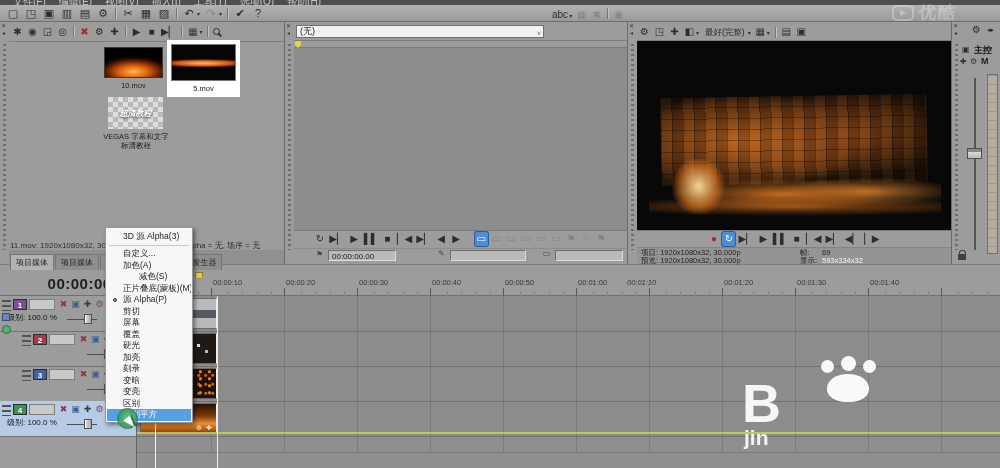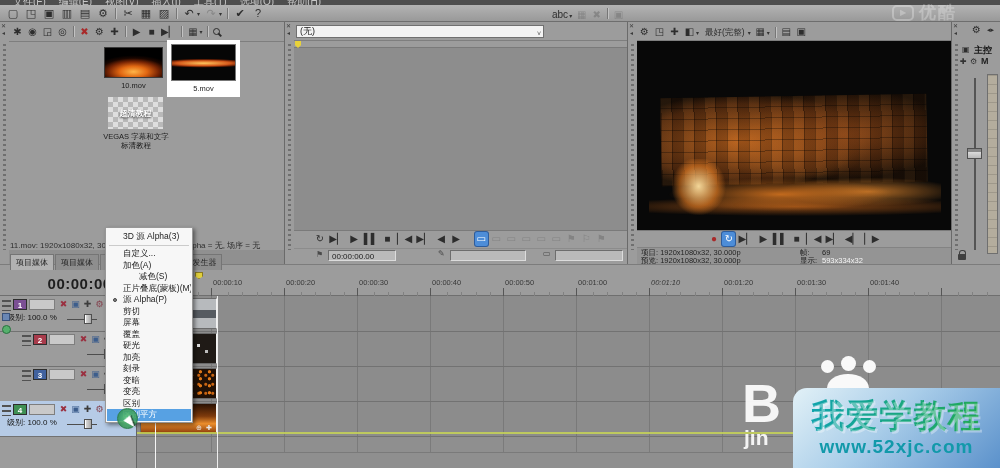--- a/index.html
+++ b/index.html
@@ -28,21 +28,21 @@
   .trow2{display:flex;align-items:center;height:11px;gap:2px;font-size:8.5px;color:#1c1c1c;white-space:nowrap}
   .expander{width:7px;height:7px;border:1px solid #555;background:#e9e9e9;font-size:7px;line-height:5px;text-align:center;color:#222;flex:none}
   .expander::before{content:'+'}
   .folder{width:11px;height:8px;background:#e7c64a;border:1px solid #8d742b;border-radius:1px;position:relative;flex:none}
   .folder::before{content:'';position:absolute;left:-1px;top:-3px;width:5px;height:2px;background:#e7c64a;border:1px solid #8d742b;border-bottom:none}
   .allmedia{width:11px;height:9px;background:#e4e4e4;border:1px solid #4f4f4f;box-shadow:inset 0 2px 0 #9a9a9a;flex:none}
   .tlab{padding:0 2px}
   .tlab.sel{background:#fff;outline:1px dotted #555}
   .thumb-label{font-size:7.5px;color:#1d1d1d;text-align:center;white-space:pre-line;line-height:9px}
   .checker{background-color:#dedede;background-image:linear-gradient(45deg,#b9b9b9 25%,transparent 25%,transparent 75%,#b9b9b9 75%),linear-gradient(45deg,#b9b9b9 25%,transparent 25%,transparent 75%,#b9b9b9 75%);background-size:10px 10px;background-position:0 0,5px 5px}
-  .ovtext{position:absolute;inset:0;display:flex;align-items:center;justify-content:center;font-size:8px;font-weight:bold;color:#fff;text-shadow:0 1px 2px rgba(0,0,0,.8)}
+  .ovtext{position:absolute;inset:0;display:flex;align-items:center;justify-content:center;font-size:8px;font-weight:bold;font-style:italic;color:#fff;text-shadow:0 1px 2px rgba(0,0,0,.8)}
   .tab{display:inline-block;font-size:8px;color:#252525;padding:2px 5px;background:#8e8e8e;border:1px solid #757575;border-bottom:none;margin-right:1px;white-space:nowrap}
   .tab.active{background:#b2b2b2}
   
   .tcfield{background:#bababa;border-top:1px solid #6d6d6d;border-left:1px solid #6d6d6d;border-bottom:1px solid #dcdcdc;border-right:1px solid #dcdcdc;font-size:8px;color:#202020;padding:1px 3px;white-space:nowrap}
   .combo{background:#f3f3f3;border:1px solid #707070;font-size:9px;color:#1a1a1a;padding:0 3px;line-height:11px}
   
   .rlabel{font-size:7.5px;color:#383838;position:absolute;white-space:nowrap}
   .thandle{position:absolute;width:9px;height:11px;background:repeating-linear-gradient(180deg,#525252 0 2px,transparent 2px 5px)}
   .tchip{position:absolute;width:14px;height:11px;font-size:8px;font-weight:bold;color:#fff;text-align:center;line-height:11px;border:1px solid #2e2e2e}
   .tname{position:absolute;width:26px;height:11px;background:#c9c9c9;border:1px solid #7e7e7e}
@@ -406,21 +406,21 @@
       <span class="rlabel" style="left: 286px; top: 6px;">00:00:20</span>
       <div style="position: absolute; left: 284px; top: 16px; width: 1px; height: 8px; background: rgb(86, 86, 86);"></div>
       <span class="rlabel" style="left: 359px; top: 6px;">00:00:30</span>
       <div style="position: absolute; left: 357px; top: 16px; width: 1px; height: 8px; background: rgb(86, 86, 86);"></div>
       <span class="rlabel" style="left: 432px; top: 6px;">00:00:40</span>
       <div style="position: absolute; left: 430px; top: 16px; width: 1px; height: 8px; background: rgb(86, 86, 86);"></div>
       <span class="rlabel" style="left: 505px; top: 6px;">00:00:50</span>
       <div style="position: absolute; left: 503px; top: 16px; width: 1px; height: 8px; background: rgb(86, 86, 86);"></div>
       <span class="rlabel" style="left: 578px; top: 6px;">00:01:00</span>
       <div style="position: absolute; left: 576px; top: 16px; width: 1px; height: 8px; background: rgb(86, 86, 86);"></div>
-      <span class="rlabel" style="left: 651px; top: 6px; font-style: italic;">00:01:10</span>
+      <span class="rlabel" style="left: 627px; top: 6px; font-style: italic;">00:01:10</span>
       <div style="position: absolute; left: 649px; top: 16px; width: 1px; height: 8px; background: rgb(86, 86, 86);"></div>
       <span class="rlabel" style="left: 724px; top: 6px;">00:01:20</span>
       <div style="position: absolute; left: 722px; top: 16px; width: 1px; height: 8px; background: rgb(86, 86, 86);"></div>
       <span class="rlabel" style="left: 797px; top: 6px;">00:01:30</span>
       <div style="position: absolute; left: 795px; top: 16px; width: 1px; height: 8px; background: rgb(86, 86, 86);"></div>
       <span class="rlabel" style="left: 870px; top: 6px;">00:01:40</span>
       <div style="position: absolute; left: 868px; top: 16px; width: 1px; height: 8px; background: rgb(86, 86, 86);"></div>
       <span class="rlabel" style="left: 943px; top: 23px;">00:01:50</span>
       <div style="position: absolute; left: 941px; top: 16px; width: 1px; height: 8px; background: rgb(86, 86, 86);"></div>
       <div style="position: absolute; left: 140px; top: 20px; width: 1px; height: 4px; background: rgb(129, 129, 129);"></div>
@@ -588,18 +588,14 @@
   <div class="cursor-arrow" style="left:127px;top:414px;z-index:66"></div>
 
   <div class="abs" style="left:742px;top:372px;font-size:54px;font-weight:bold;color:rgba(255,255,255,.92);z-index:71">B</div>
   <div class="abs" style="left:744px;top:426px;font-size:21px;font-weight:bold;color:rgba(255,255,255,.9);z-index:71">jin</div>
   <div class="abs" style="left:815px;top:356px;width:80px;height:48px;z-index:71">
     <div class="paw" style="left:6px;top:4px;width:13px;height:13px"></div>
     <div class="paw" style="left:26px;top:0;width:15px;height:15px"></div>
     <div class="paw" style="left:48px;top:4px;width:13px;height:13px"></div>
     <div class="paw" style="left:12px;top:18px;width:42px;height:28px;border-radius:50% 50% 45% 45%"></div>
   </div>
-  <div id="wmbox">
-    <div id="wmline1">我爱学教程</div>
-    <div id="wmline2">www.52xjc.com</div>
-  </div>
 
 </div>
 
 </body></html>

